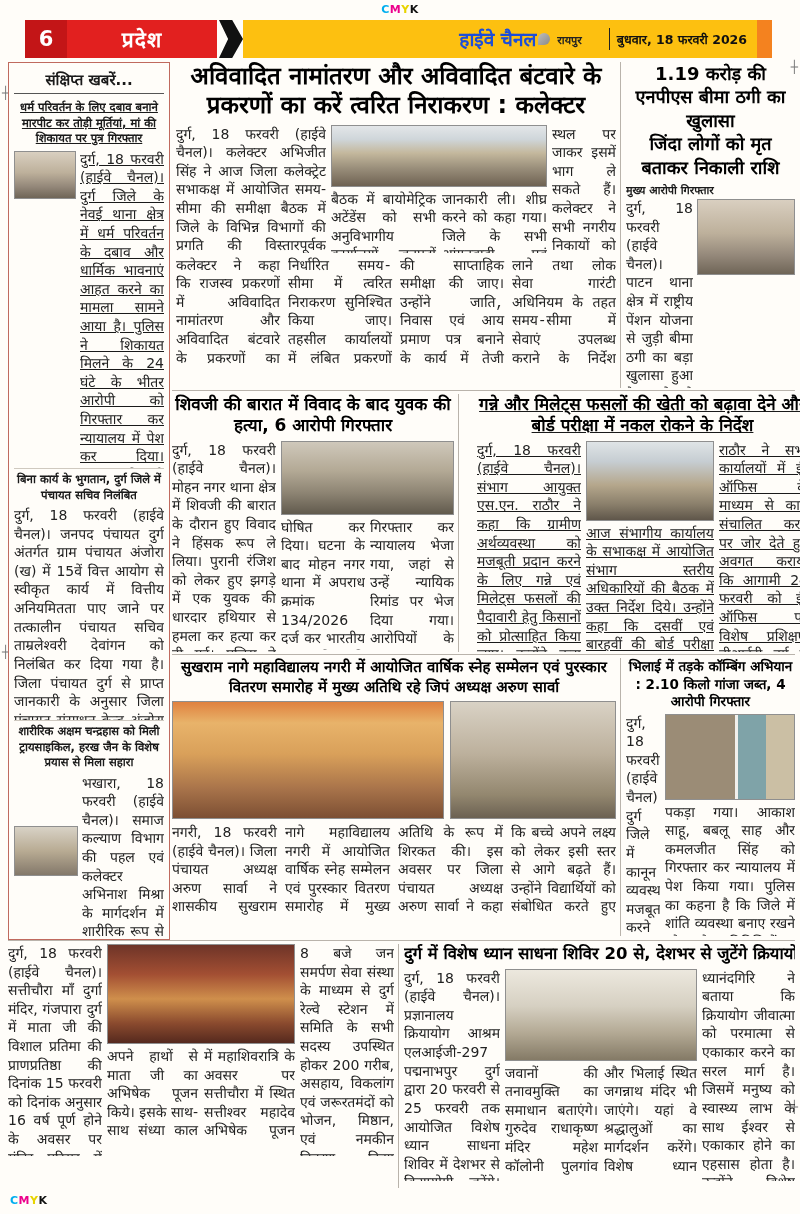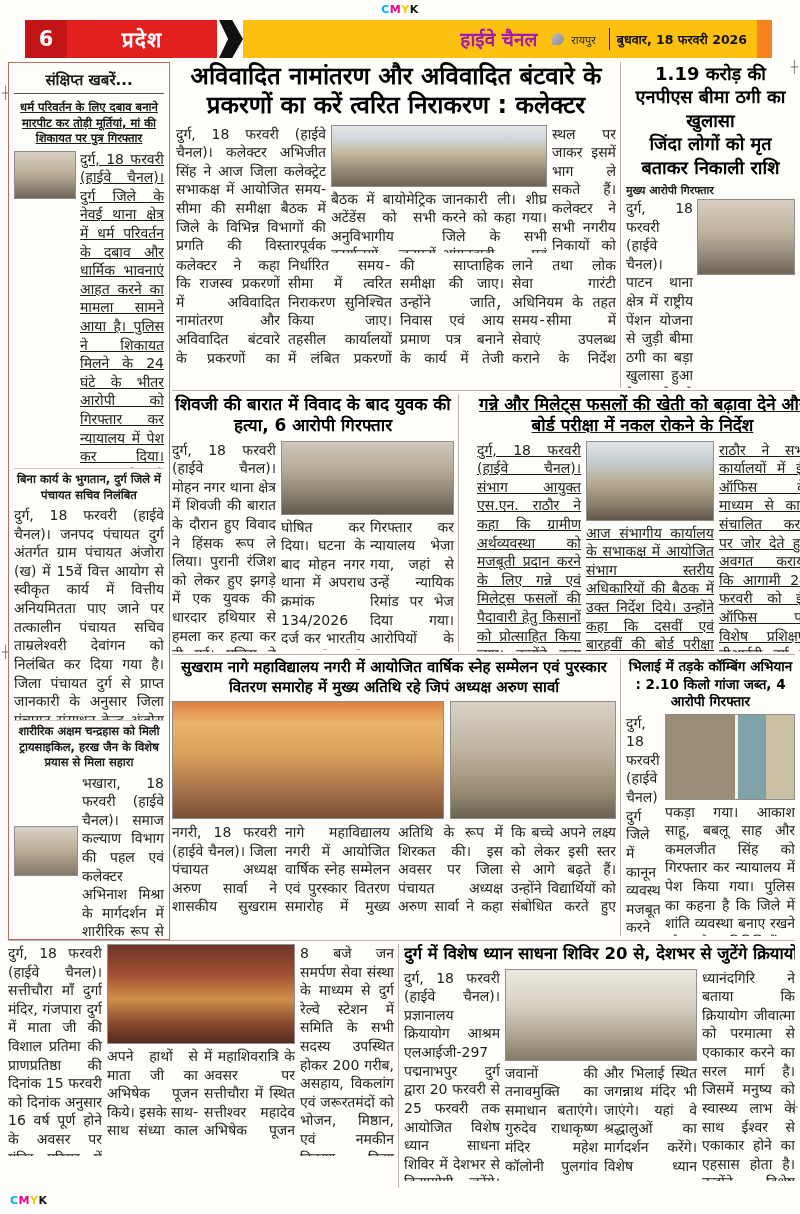--- a/index.html
+++ b/index.html
@@ -19,24 +19,24 @@
   
   .masthead { position:absolute; top:20px; left:25px; width:747px; height:38px; display:flex; }
   .mh-red { width:192px; background:#e2201f; display:flex; align-items:center; color:#fff; }
   .mh-pagenum { width:42px; height:100%; background:#c31517; display:flex; align-items:center; justify-content:center;
                 font-size:21px; font-weight:bold; }
   .mh-section { flex:1; text-align:center; font-size:21px; font-weight:bold; letter-spacing:1px; }
   .mh-chevron { width:24px; height:100%; background:#111;
     clip-path:polygon(0 0,55% 0,100% 50%,55% 100%,0 100%,38% 50%); margin-left:2px; }
   .mh-yellow { flex:1; background:#fdc010; display:flex; align-items:center; justify-content:flex-end;
                padding-right:10px; gap:7px; }
-  .mh-brand { font-size:19px; font-weight:bold; color:#a21caf; white-space:nowrap; display:flex; align-items:center; gap:15px;margin-left:20px;}
+  .mh-brand { font-size:19px; font-weight:bold; color:#1d4ed8; white-space:nowrap; display:flex; align-items:center; gap:2px;margin-left:20px;}
   .mh-leaf { width:12px; height:12px; border-radius:50% 50% 50% 0; background:linear-gradient(135deg,#bdbdbd,#8a8a8a);
              display:inline-block; }
-  .mh-city { font-size:11px; font-weight:normal; color:#222; margin-right:6px; }
+  .mh-city { font-size:11px; font-weight:bold; color:#222; margin-right:20px; }
   .mh-sep { width:1px; height:22px; background:#222; }
   .mh-date { font-size:12.5px; font-weight:bold; color:#111; white-space:nowrap; }
   .mh-orange { width:15px; background:#f4821f; }
   
   .vr, .hr { position:absolute; background:#b9b3ab; }
   .vr { width:1px; } .hr { height:1px; }
   
   .bodytxt { font-size:14px; line-height:1.33; text-align:justify; color:#222; overflow:hidden; }
   .headline { font-weight:bold; color:#000; text-align:center; }
   .photo { border:1px solid #8f8f8f; }

